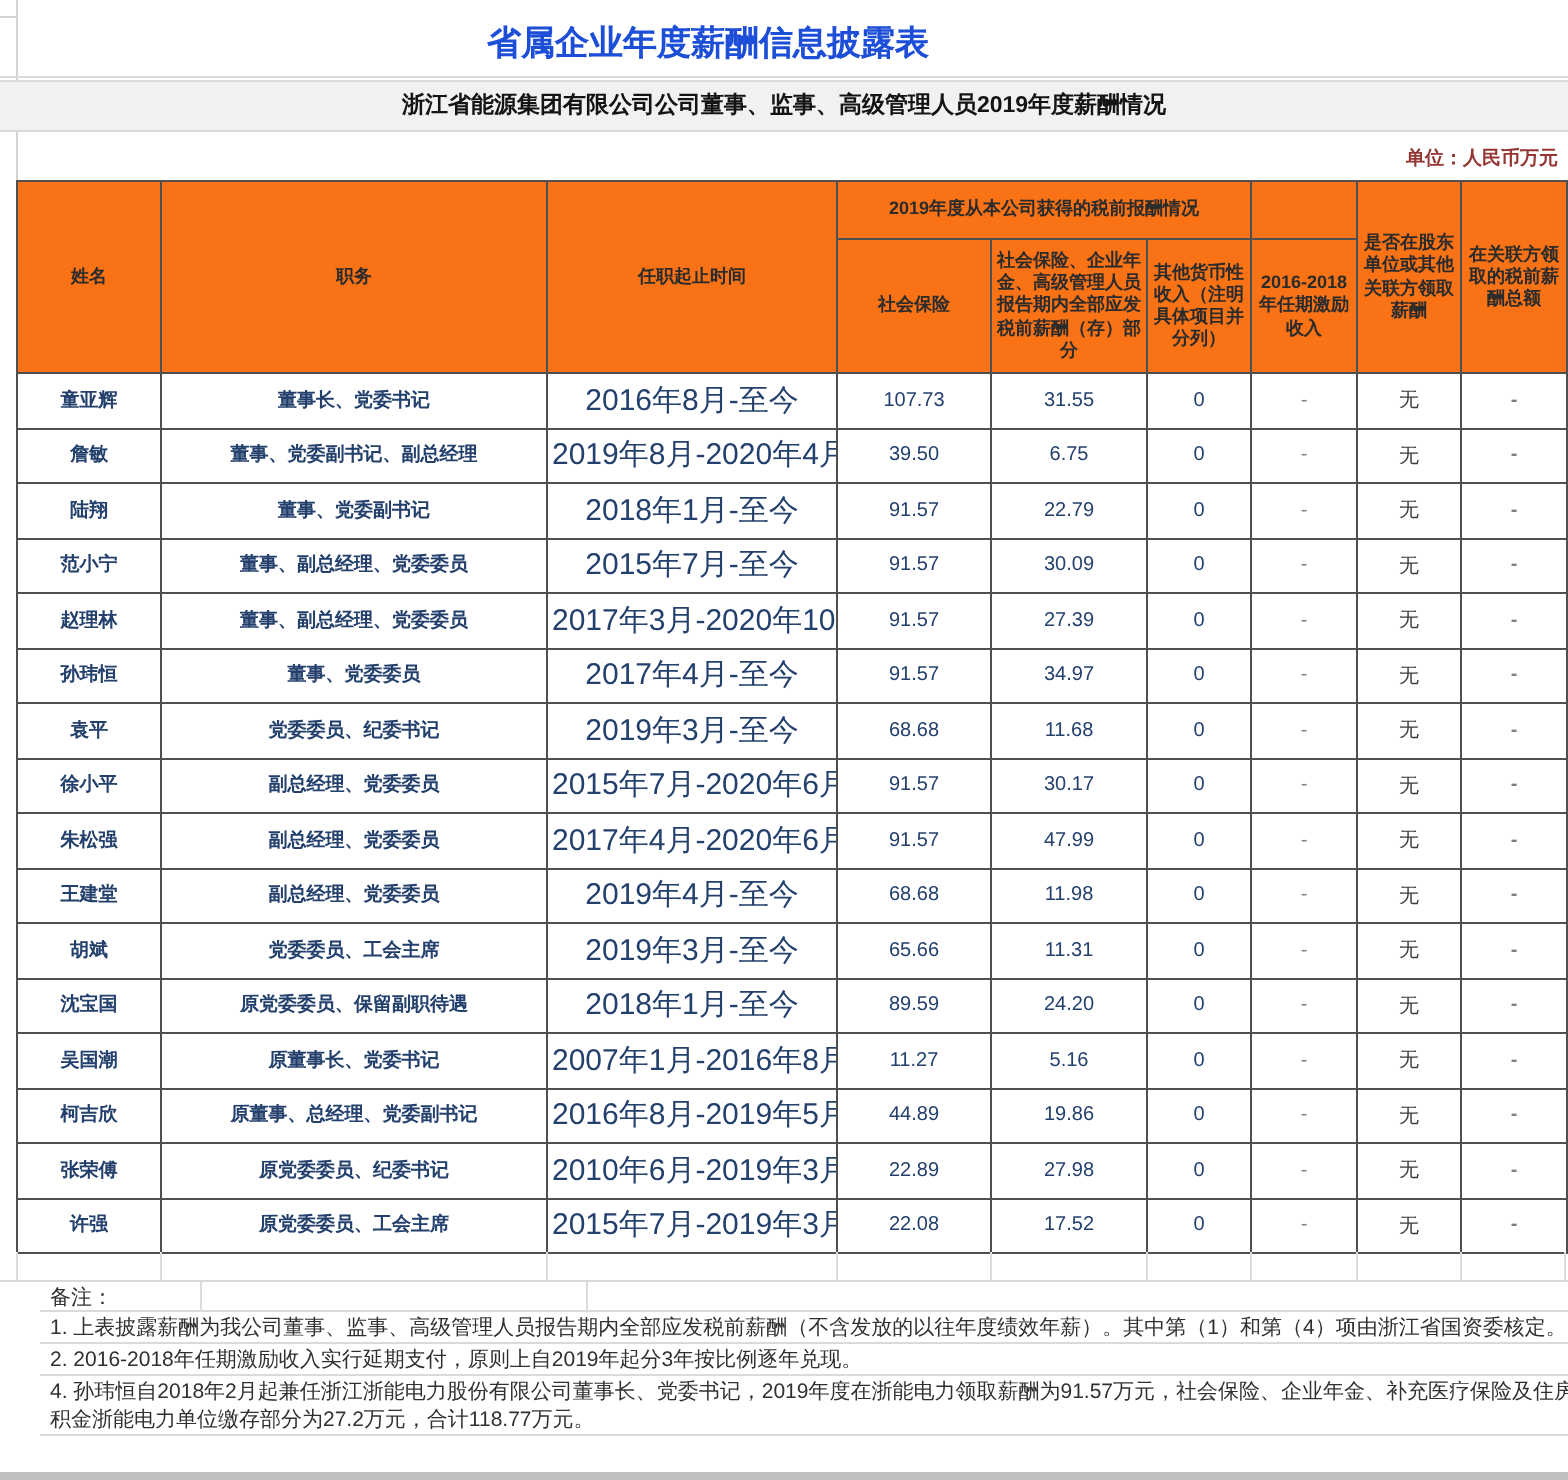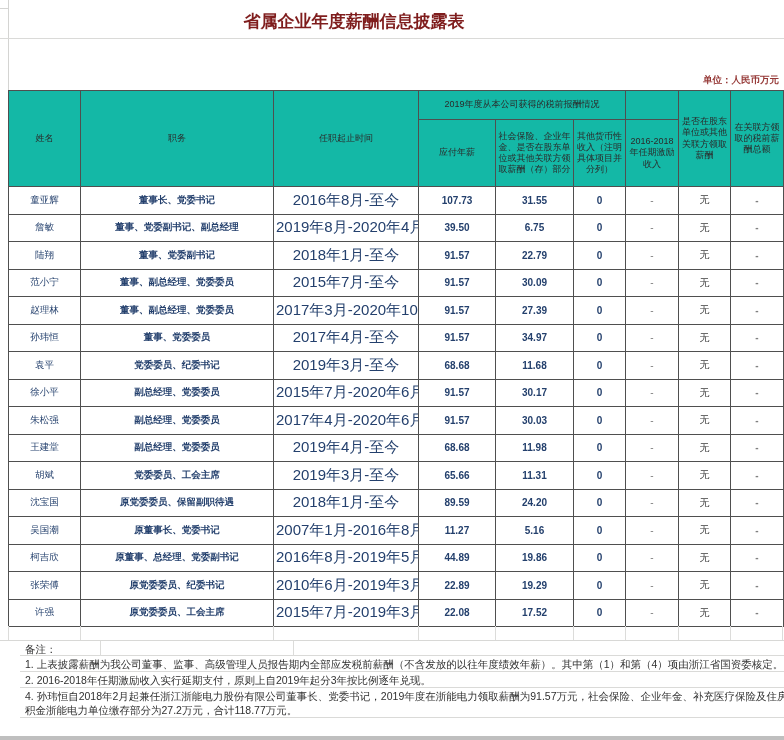--- a/index.html
+++ b/index.html
@@ -10,21 +10,21 @@
     color:#1a1a1a;
   }
   
   .gutter-vline { position:absolute; left:8px; top:0; width:1px; height:640px; background:#d4d4d2; }
   .corner-hline { position:absolute; left:0; top:8px; width:8px; height:1px; background:#d4d4d2; }
   .hline { position:absolute; left:0; width:784px; height:1px; background:#dadad8; }
 
   .doc-title {
     position:absolute; left:8px; top:7px; width:692px; height:30px;
     line-height:30px; text-align:center;
-    font-size:17px; font-weight:bold; color:#7f1d1d;
+    font-size:17px; font-weight:bold; color:#1d4ed8;
   }
   .doc-subtitle {
     position:absolute; left:0px; top:40px; width:784px; height:24px;
     line-height:24px; text-align:center;
     background:#f2f1ef; border-top:1px solid #dadad8; border-bottom:1px solid #dadad8;
     font-size:11.5px; font-weight:bold; color:#141414;
   }
   .unit-note {
     position:absolute; right:5px; top:72px; height:16px; line-height:16px;
     font-size:9.5px; font-weight:bold; color:#943634; text-align:right;
@@ -34,32 +34,32 @@
   table.salary {
     position:absolute; left:8px; top:90px;
     border-collapse:collapse; table-layout:fixed; width:775px;
   }
   table.salary th, table.salary td {
     border:1px solid #4f4f4f; overflow:hidden;
     text-align:center; vertical-align:middle;
     padding:1px 2px; word-break:break-all;
   }
   table.salary thead th {
-    font-weight:normal; font-size:9px; line-height:1.25; color:#2b2b2b;
-    background:#14b8a6;
+    font-weight:bold; font-size:9px; line-height:1.25; color:#2b2b2b;
+    background:#f97316;
   }
   th.h-group { font-size:9.5px; height:26px; }
   tr.h-top { height:26px; }
   tr.h-sub { height:67px; }
   tbody tr { height:27.5px; }
   tbody td { font-size:10px; color:#24406d; }
-  td.c-name { font-size:9.5px; font-weight:400; }
+  td.c-name { font-size:9.5px; font-weight:700; }
   td.c-position { font-size:9.5px; font-weight:600; white-space:nowrap; }
   td.c-term { font-size:15px; white-space:nowrap; }
-  td.c-salary, td.c-insurance, td.c-other_income { font-weight:700; }
+  td.c-salary, td.c-insurance, td.c-other_income { font-weight:400; }
   td.c-incentive { color:#808080; }
   td.c-related_party { color:#3d3d3d; }
   td.c-related_total { color:#808080; font-weight:600; }
 
   
   .gap-row { position:absolute; left:0; top:626px; width:784px; height:14px; border-bottom:1px solid #d8d8d6; }
   .gap-row .v { position:absolute; top:0; width:1px; height:14px; background:#dcdcda; }
 
   
   .notes { position:absolute; left:0; top:641px; width:784px; }
@@ -80,20 +80,21 @@
 </head>
 <body>
 
 <div class="page">
 
   <div class="gutter-vline"></div>
   <div class="corner-hline"></div>
   <div class="hline" style="top:38px;"></div>
 
   <div class="doc-title">省属企业年度薪酬信息披露表</div>
+  <div class="doc-subtitle">浙江省能源集团有限公司公司董事、监事、高级管理人员2019年度薪酬情况</div>
   <div class="unit-note">单位：人民币万元</div>
 
   <table class="salary">
     <colgroup>
       <col style="width:72px">
         <col style="width:193px">
         <col style="width:145px">
       <col style="width:77px">
         <col style="width:78px">
         <col style="width:52px">
@@ -105,22 +106,22 @@
       <tr class="h-top">
         <th rowspan="2">姓名</th>
         <th rowspan="2">职务</th>
         <th rowspan="2">任职起止时间</th>
         <th colspan="3" class="h-group">2019年度从本公司获得的税前报酬情况</th>
         <th></th>
         <th rowspan="2">是否在股东单位或其他关联方领取薪酬</th>
         <th rowspan="2">在关联方领取的税前薪酬总额</th>
       </tr>
       <tr class="h-sub">
-        <th>应付年薪</th>
-        <th>社会保险、企业年金、是否在股东单位或其他关联方领取薪酬（存）部分</th>
+        <th>社会保险</th>
+        <th>社会保险、企业年金、高级管理人员报告期内全部应发税前薪酬（存）部分</th>
         <th>其他货币性收入（注明具体项目并分列）</th>
         <th>2016-2018年任期激励收入</th>
       </tr>
     </thead>
     <tbody>
         <tr>
           <td class="c-name">童亚辉</td>
           <td class="c-position">董事长、党委书记</td>
           <td class="c-term">2016年8月-至今</td>
           <td class="c-salary">107.73</td>
@@ -205,21 +206,21 @@
           <td class="c-other_income">0</td>
           <td class="c-incentive">-</td>
           <td class="c-related_party">无</td>
           <td class="c-related_total">-</td>
         </tr>
         <tr>
           <td class="c-name">朱松强</td>
           <td class="c-position">副总经理、党委委员</td>
           <td class="c-term">2017年4月-2020年6月</td>
           <td class="c-salary">91.57</td>
-          <td class="c-insurance">30.03</td>
+          <td class="c-insurance">47.99</td>
           <td class="c-other_income">0</td>
           <td class="c-incentive">-</td>
           <td class="c-related_party">无</td>
           <td class="c-related_total">-</td>
         </tr>
         <tr>
           <td class="c-name">王建堂</td>
           <td class="c-position">副总经理、党委委员</td>
           <td class="c-term">2019年4月-至今</td>
           <td class="c-salary">68.68</td>
@@ -271,21 +272,21 @@
           <td class="c-other_income">0</td>
           <td class="c-incentive">-</td>
           <td class="c-related_party">无</td>
           <td class="c-related_total">-</td>
         </tr>
         <tr>
           <td class="c-name">张荣傅</td>
           <td class="c-position">原党委委员、纪委书记</td>
           <td class="c-term">2010年6月-2019年3月</td>
           <td class="c-salary">22.89</td>
-          <td class="c-insurance">19.29</td>
+          <td class="c-insurance">27.98</td>
           <td class="c-other_income">0</td>
           <td class="c-incentive">-</td>
           <td class="c-related_party">无</td>
           <td class="c-related_total">-</td>
         </tr>
         <tr>
           <td class="c-name">许强</td>
           <td class="c-position">原党委委员、工会主席</td>
           <td class="c-term">2015年7月-2019年3月</td>
           <td class="c-salary">22.08</td>

